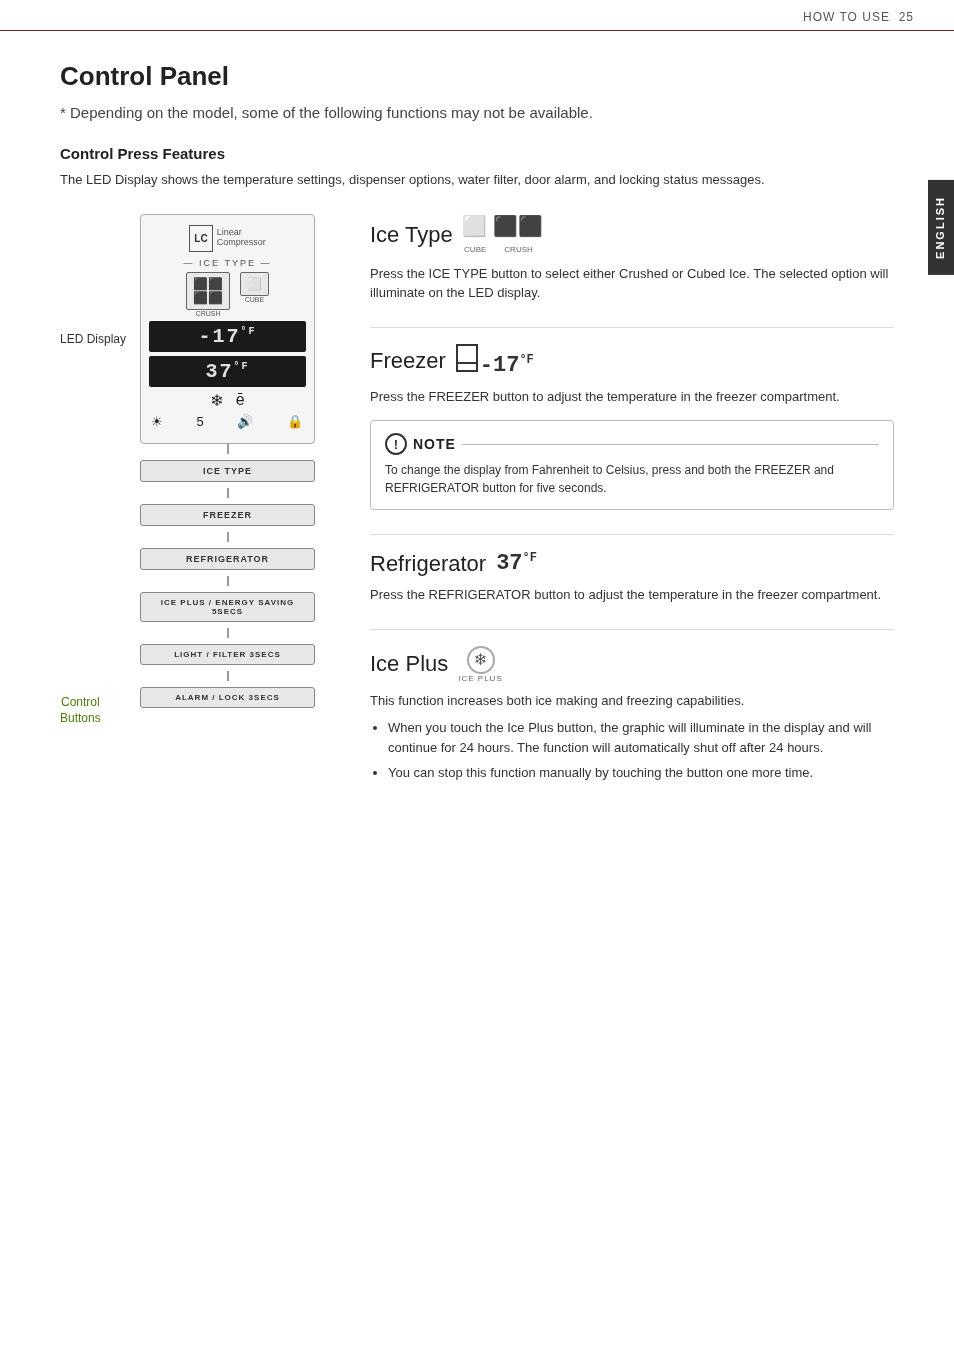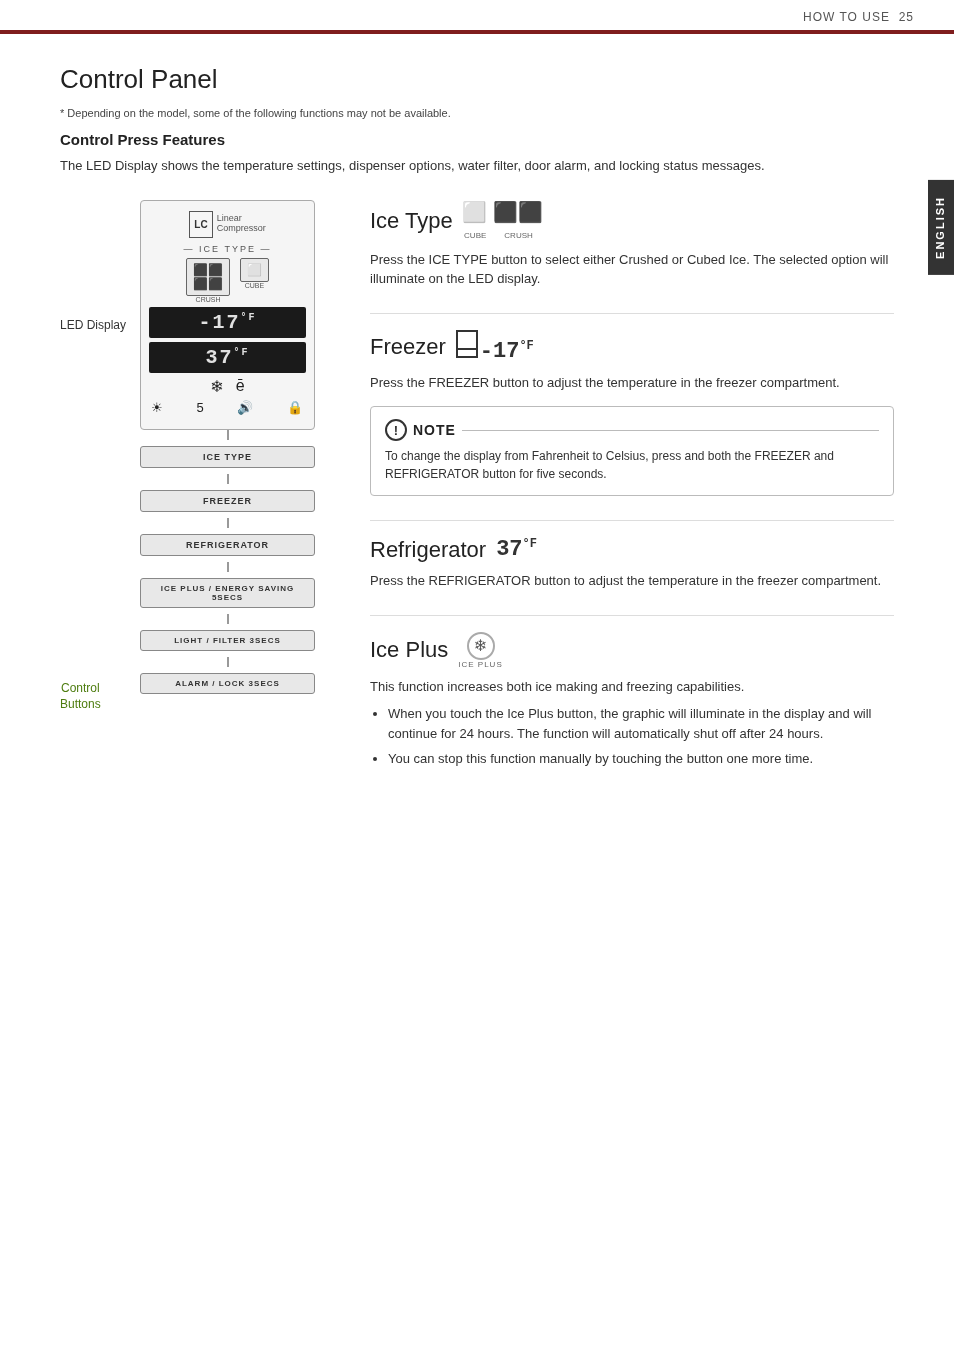--- a/index.html
+++ b/index.html
@@ -12,21 +12,21 @@
       position: relative;
       overflow-x: hidden;
     }
 
     
     .top-header {
       display: flex;
       justify-content: flex-end;
       align-items: center;
       padding: 10px 40px 6px 40px;
-      border-bottom: 4px solid #7f1d1d;
+      border-bottom: 1px solid #7f1d1d;
     }
     .top-header-text {
       font-size: 12px;
       color: #555;
       letter-spacing: 1px;
     }
 
     
     .side-tab {
       position: absolute;
@@ -44,28 +44,28 @@
     }
 
     
     .main-content {
       padding: 30px 60px 30px 60px;
     }
 
     
     .page-title {
       font-size: 26px;
-      font-weight: normal;
+      font-weight: bold;
       margin-bottom: 12px;
     }
 
     .subtitle-note {
-      font-size: 11px;
+      font-size: 15px;
       color: #444;
-      margin-bottom: 12px;
+      margin-bottom: 24px;
     }
 
     .section-title {
       font-size: 15px;
       font-weight: bold;
       margin-bottom: 8px;
     }
 
     .section-desc {
       font-size: 13px;

